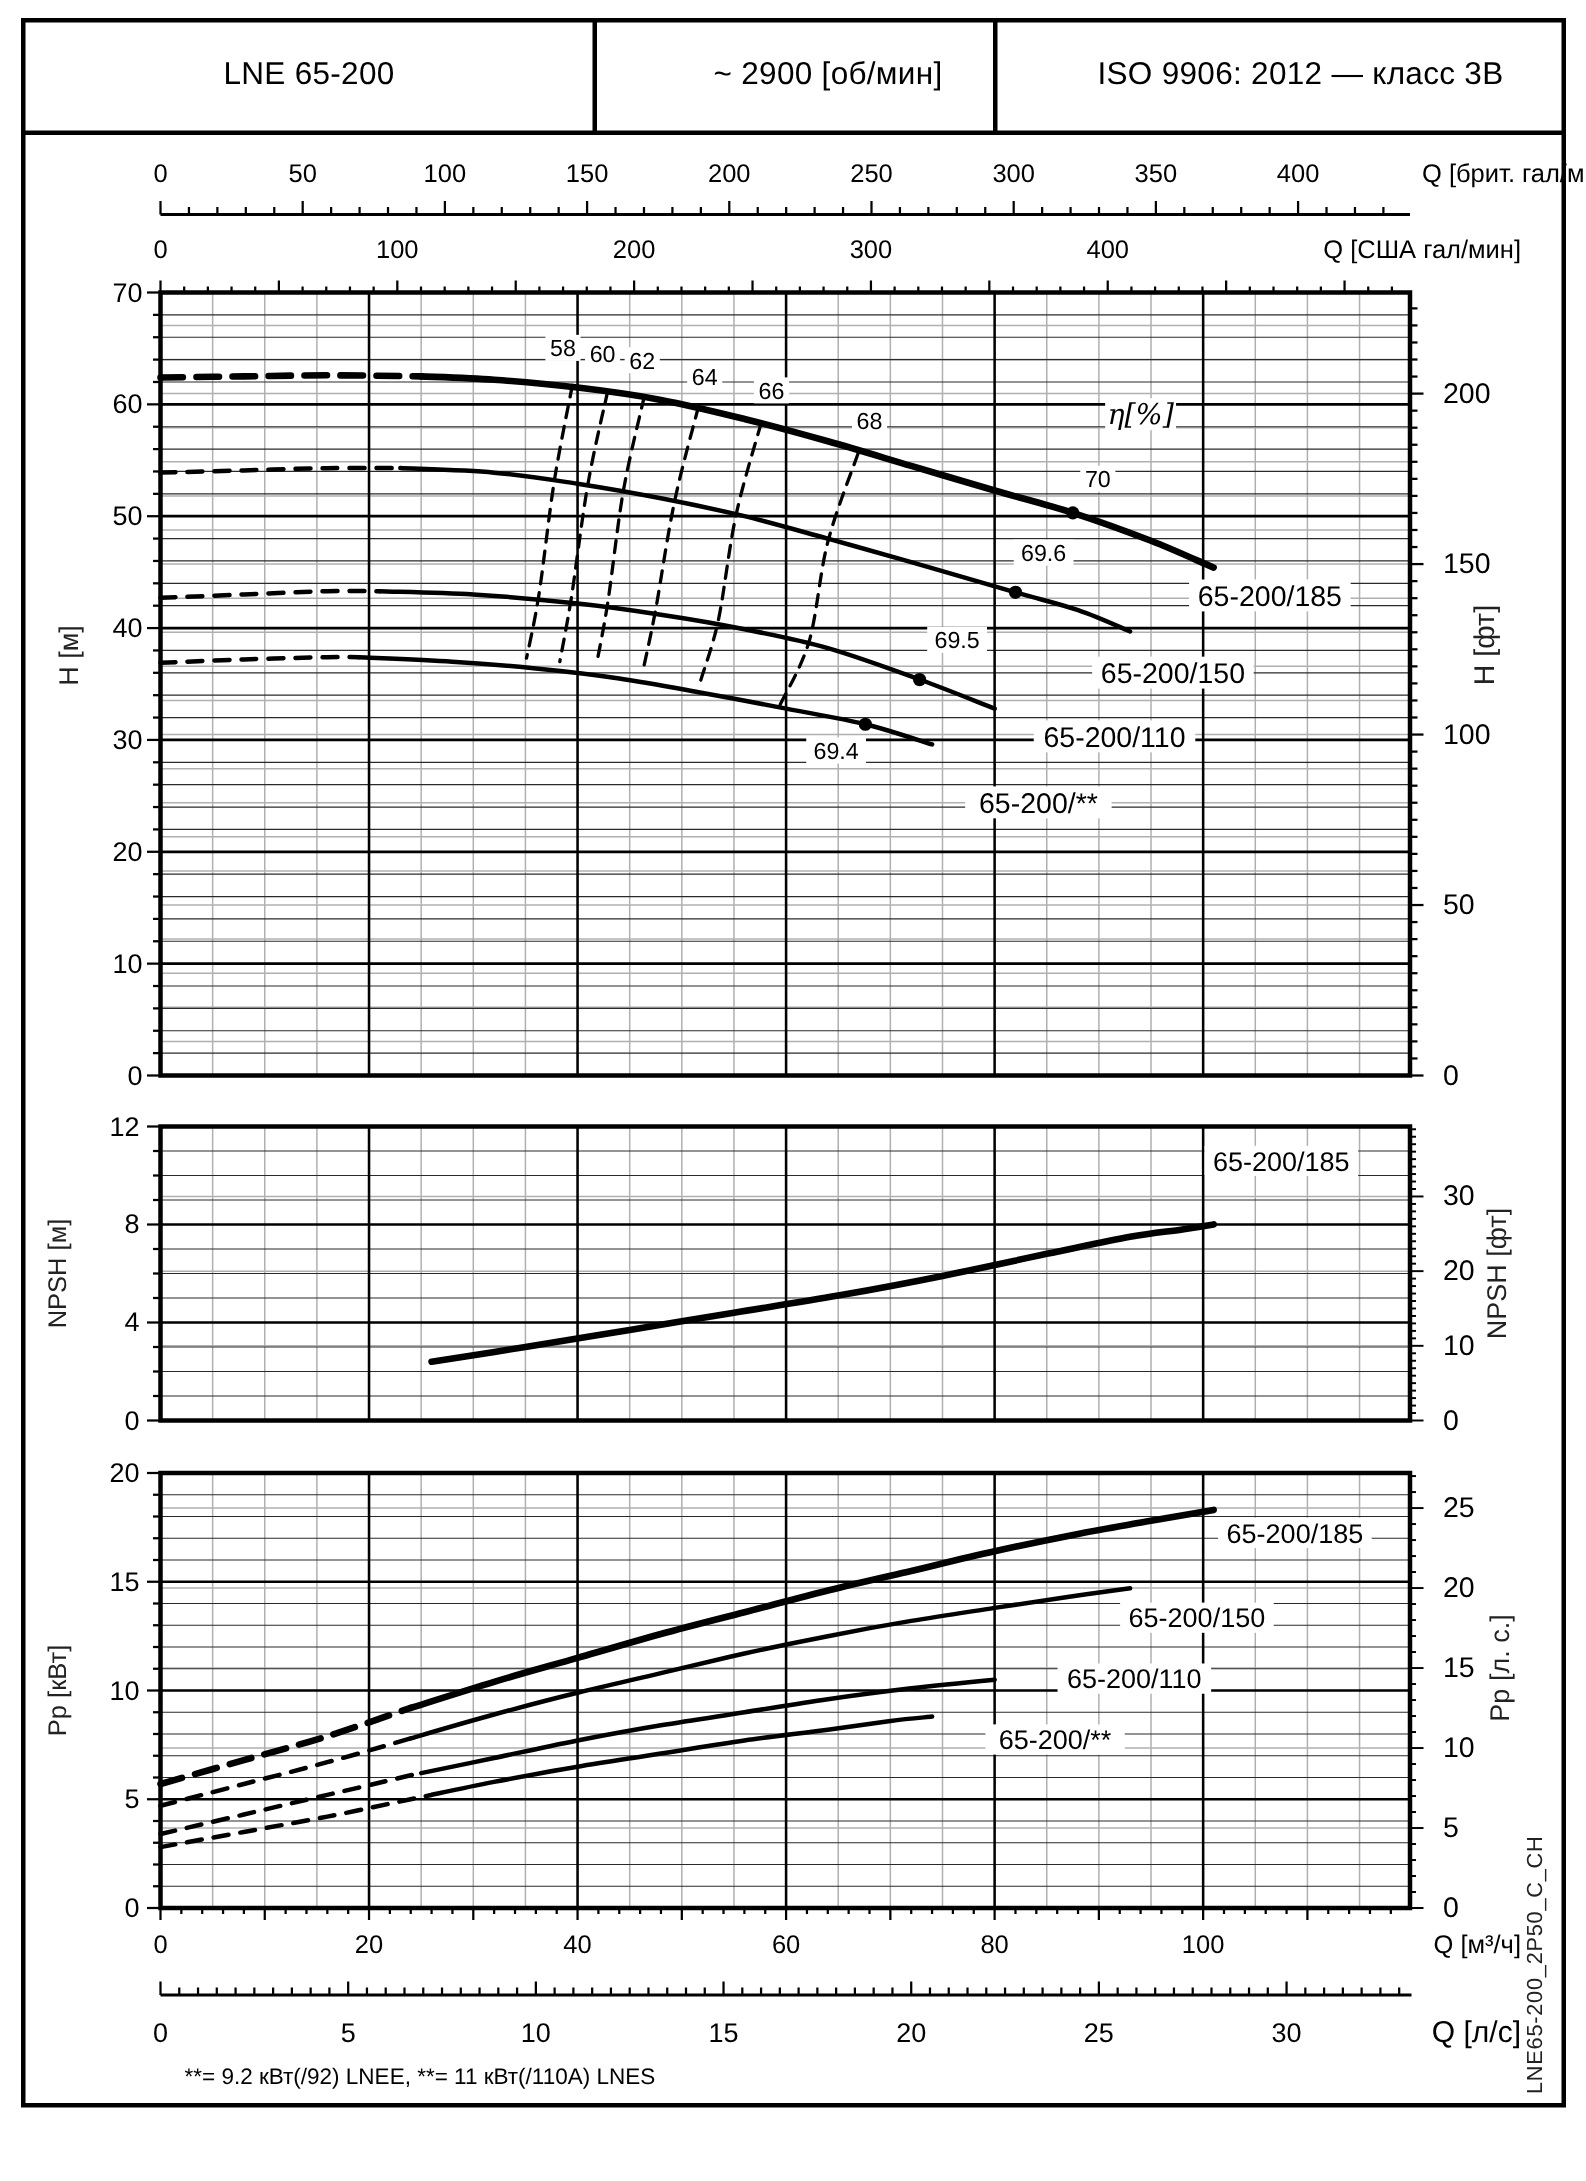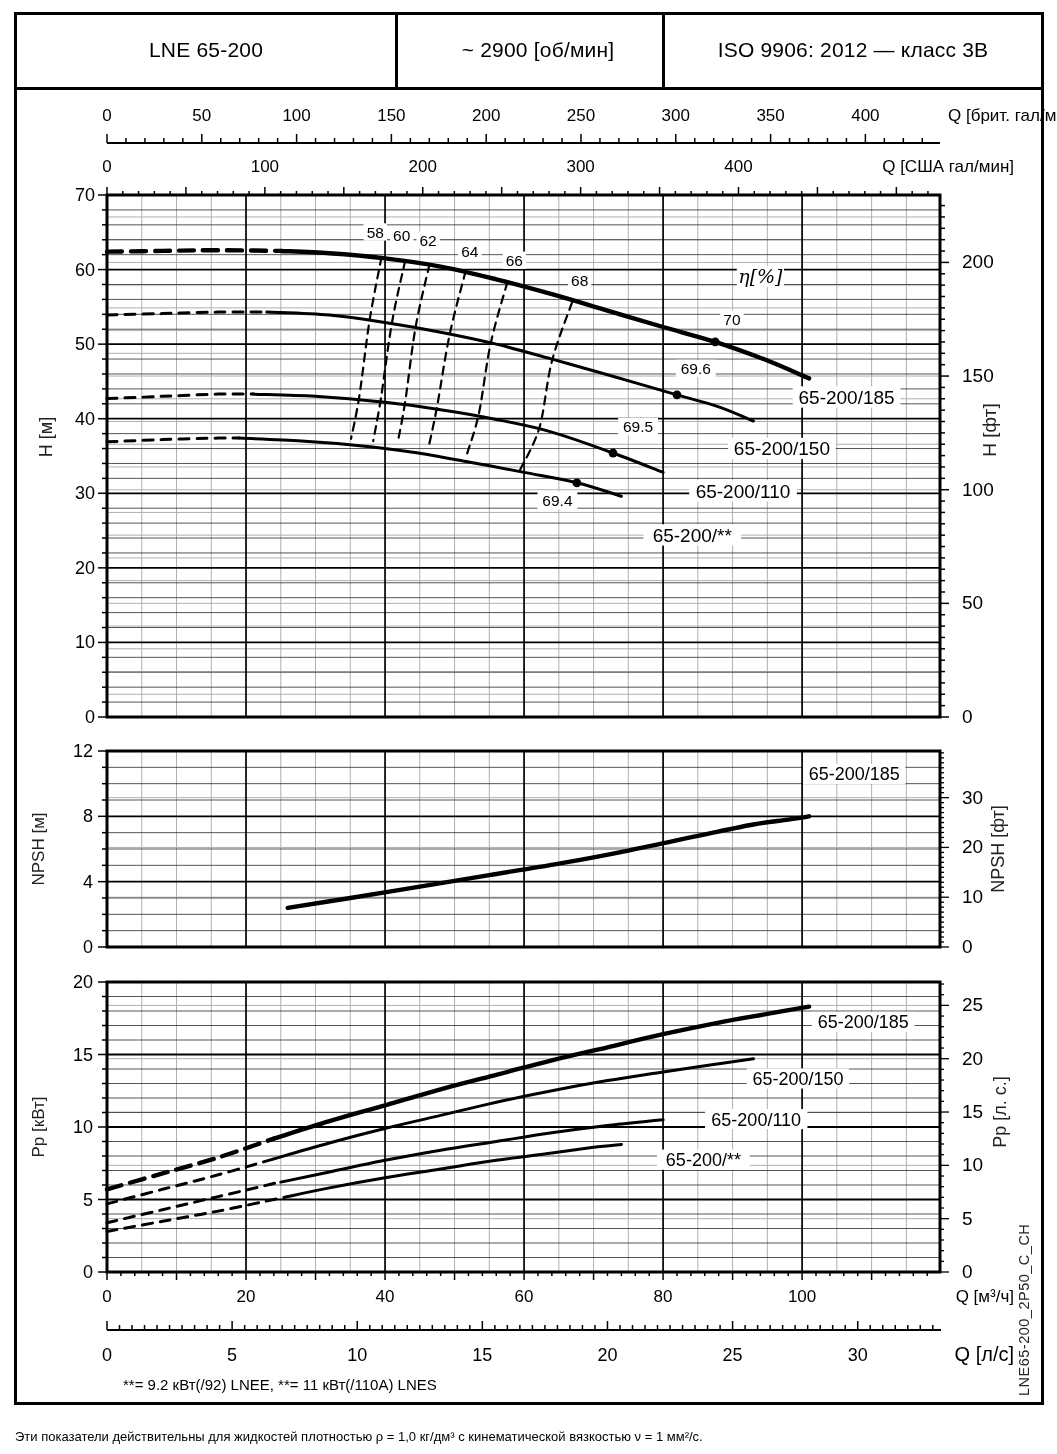--- a/index.html
+++ b/index.html
@@ -19,22 +19,22 @@
 </style>
 </head>
 <body>
 
 <div class="sheet">
   <div class="frame"></div>
   <div class="hsep"></div>
   <div class="vsep" style="left:395px;"></div>
   <div class="vsep" style="left:662px;"></div>
   <div class="hcell" style="left:17px;width:378px;">LNE 65-200</div>
-  <div class="hcell" style="left:392px;width:292px;">~ 2900 [об/мин]</div>
-  <div class="hcell" style="left:665px;width:376px;">ISO 9906: 2012 — класс 3B</div>
+  <div class="hcell" style="left:406px;width:292px;">~ 2900 [об/мин]</div>
+  <div class="hcell" style="left:679px;width:376px;">ISO 9906: 2012 — класс 3B</div>
 
   <svg id="plot" width="1057" height="1454" viewBox="0 0 1057 1454">
       <line x1="141.755" y1="195" x2="141.755" y2="717" stroke="#b0b0b0" stroke-width="1"></line>
       <line x1="176.51" y1="195" x2="176.51" y2="717" stroke="#b0b0b0" stroke-width="1"></line>
       <line x1="211.265" y1="195" x2="211.265" y2="717" stroke="#b0b0b0" stroke-width="1"></line>
       <line x1="280.775" y1="195" x2="280.775" y2="717" stroke="#b0b0b0" stroke-width="1"></line>
       <line x1="315.53" y1="195" x2="315.53" y2="717" stroke="#b0b0b0" stroke-width="1"></line>
       <line x1="350.28499999999997" y1="195" x2="350.28499999999997" y2="717" stroke="#b0b0b0" stroke-width="1"></line>
       <line x1="419.79499999999996" y1="195" x2="419.79499999999996" y2="717" stroke="#b0b0b0" stroke-width="1"></line>
       <line x1="454.54999999999995" y1="195" x2="454.54999999999995" y2="717" stroke="#b0b0b0" stroke-width="1"></line>
@@ -738,15 +738,14 @@
       <text x="863.2687999999999" y="1028.4" font-size="18" text-anchor="middle" fill="#000" font-family="&quot;Liberation Sans&quot;,sans-serif">65-200/185</text>
       <rect x="746.7293999999999" y="1068.39" width="102.4" height="20.160000000000004" fill="#fff"></rect>
       <text x="797.9294" y="1084.95" font-size="18" text-anchor="middle" fill="#000" font-family="&quot;Liberation Sans&quot;,sans-serif">65-200/150</text>
       <rect x="705.0233999999999" y="1108.99" width="102.4" height="20.160000000000004" fill="#fff"></rect>
       <text x="756.2234" y="1125.55" font-size="18" text-anchor="middle" fill="#000" font-family="&quot;Liberation Sans&quot;,sans-serif">65-200/110</text>
       <rect x="656.9658" y="1149.5900000000001" width="92.86" height="20.160000000000004" fill="#fff"></rect>
       <text x="703.3957999999999" y="1166.15" font-size="18" text-anchor="middle" fill="#000" font-family="&quot;Liberation Sans&quot;,sans-serif">65-200/**</text>
     </svg>
 
   <div class="footnote">**= 9.2 кВт(/92) LNEE, **= 11 кВт(/110A) LNES</div>
-  <div class="note" style="top:1429px;">Эти показатели действительны для жидкостей плотностью ρ = 1,0 кг/дм³ с кинематической вязкостью ν = 1 мм²/с.</div>
   <div class="sidecode">LNE65-200_2P50_C_CH</div>
 </div>
 
 </body></html>

